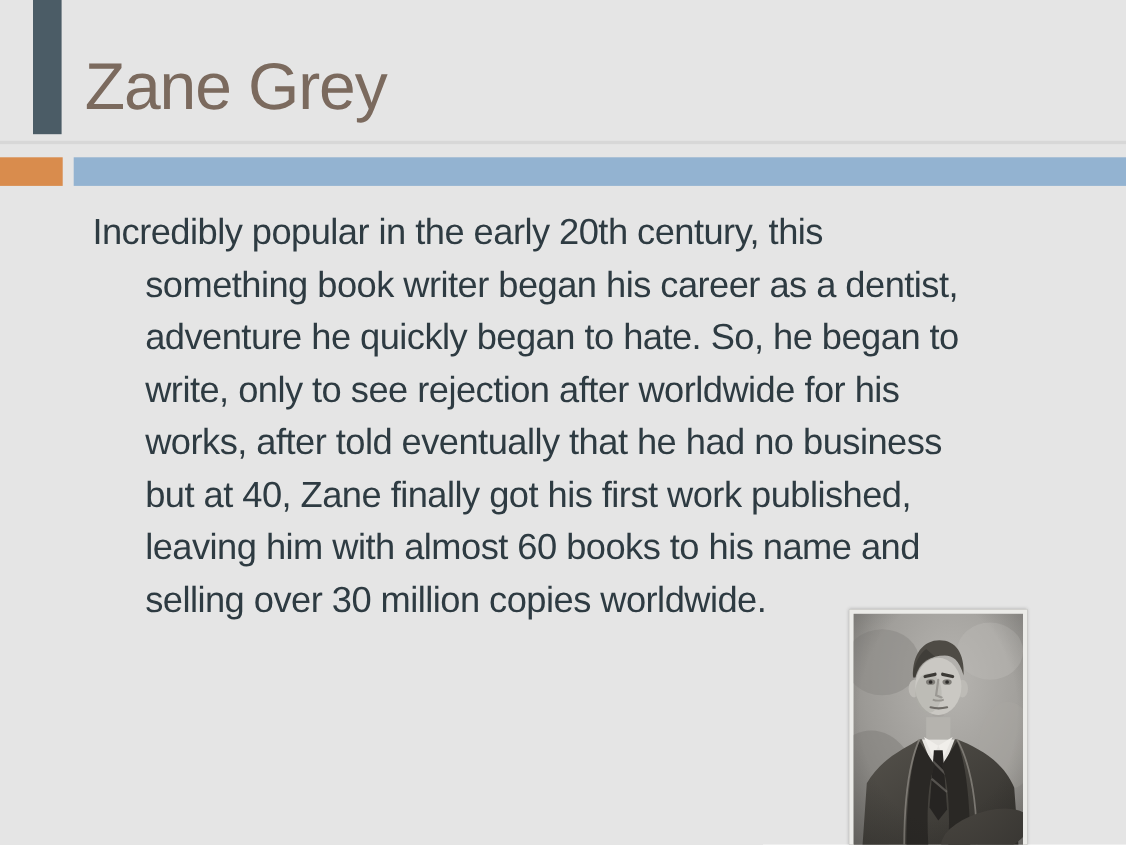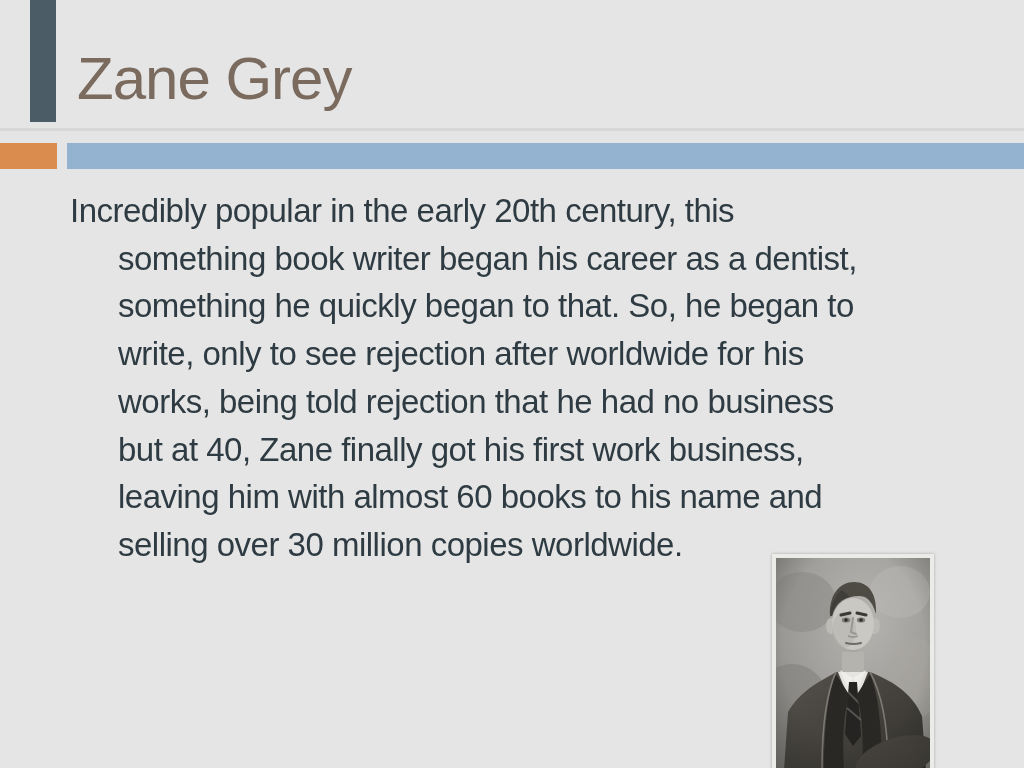--- a/index.html
+++ b/index.html
@@ -59,21 +59,21 @@
     position: absolute;
     left: 67px;
     top: 143px;
     width: 957px;
     height: 26px;
     background: #93b3d1;
   }
   
   .body-text {
     position: absolute;
-    left: 70px;
+    left: 84px;
     top: 187px;
     z-index: 1;
     color: #2e3b42;
     font-size: 33px;
     line-height: 47.7px;
     letter-spacing: -0.5px;
   }
   .body-text .line {
     white-space: nowrap;
   }
@@ -107,24 +107,24 @@
 
   <div class="title">Zane Grey</div>
 
   <div class="rule"></div>
   <div class="bar-orange"></div>
   <div class="bar-blue"></div>
 
   <div class="body-text">
     <div class="line">Incredibly popular in the early 20th century, this</div>
     <div class="line cont">something book writer began his career as a dentist,</div>
-    <div class="line cont">something he quickly began to that. So, he began to</div>
+    <div class="line cont">adventure he quickly began to hate. So, he began to</div>
     <div class="line cont">write, only to see rejection after worldwide for his</div>
-    <div class="line cont">works, being told rejection that he had no business</div>
-    <div class="line cont">but at 40, Zane finally got his first work business,</div>
+    <div class="line cont">works, after told eventually that he had no business</div>
+    <div class="line cont">but at 40, Zane finally got his first work published,</div>
     <div class="line cont">leaving him with almost 60 books to his name and</div>
     <div class="line cont">selling over 30 million copies worldwide.</div>
   </div>
 
   <div class="photo">
     <svg viewBox="0 0 154 212" preserveAspectRatio="none" xmlns="http://www.w3.org/2000/svg">
       <defs>
         <radialGradient id="pbg" cx="58%" cy="28%" r="95%">
           <stop offset="0" stop-color="#b6b4b0"></stop>
           <stop offset="0.55" stop-color="#9c9a96"></stop>

